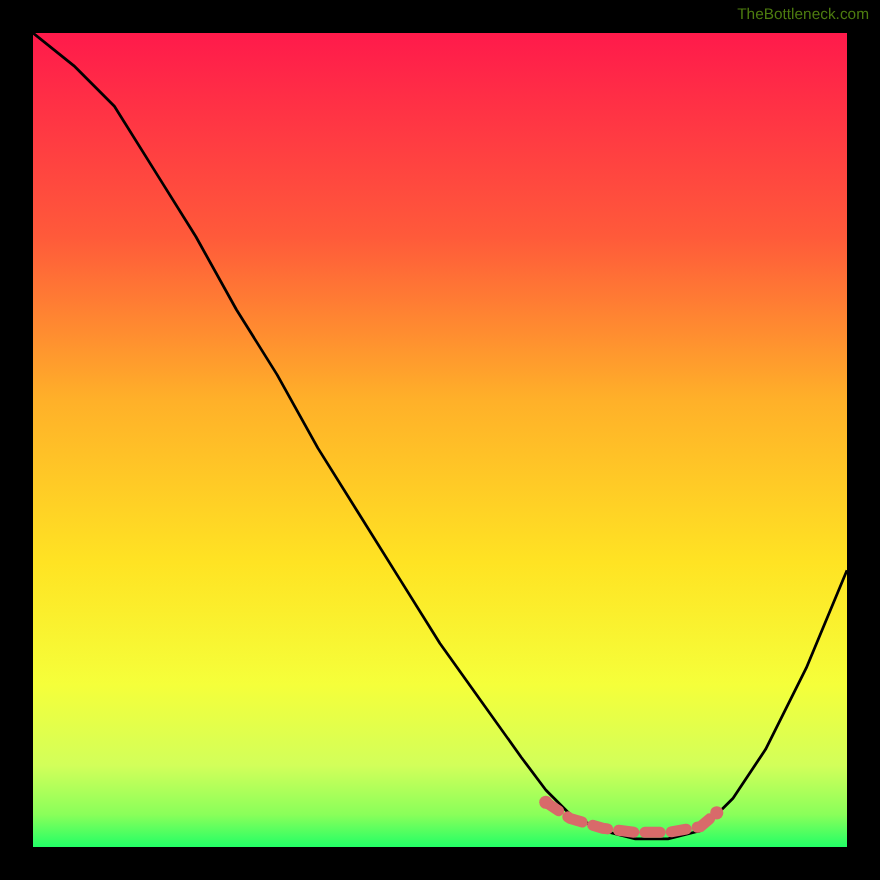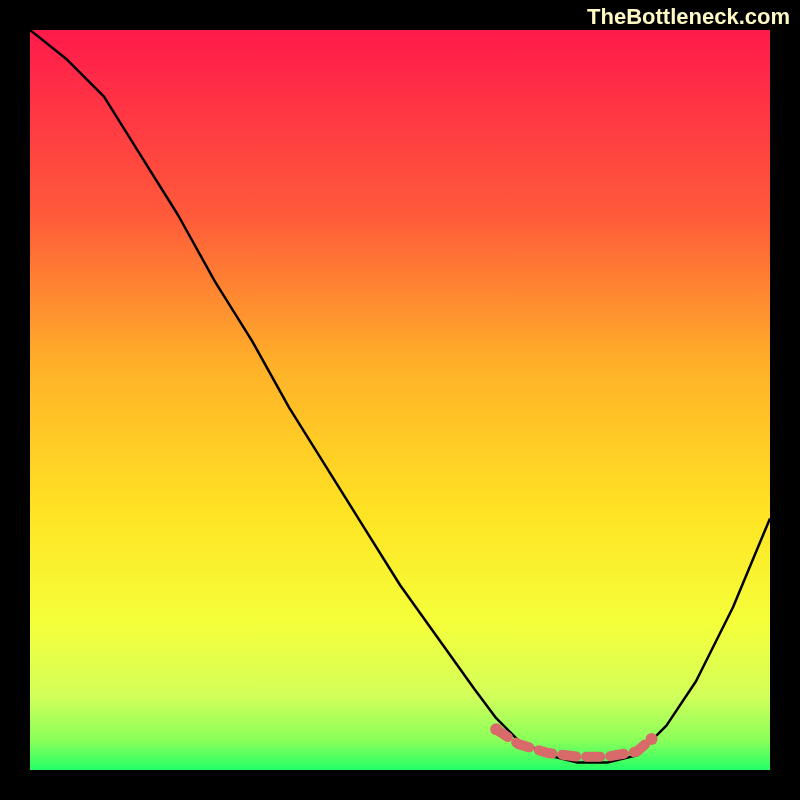--- a/index.html
+++ b/index.html
@@ -8,24 +8,24 @@
     background: #000;
     width: 800px;
     height: 800px;
     overflow: hidden;
     position: relative;
   }
   .watermark {
     position: absolute;
     top: 4px;
     right: 10px;
-    color: #fef9c3;
+    color: #4d7c0f;
     font-family: Arial, sans-serif;
-    font-size: 22px;
-    font-weight: bold;
+    font-size: 14px;
+    font-weight: normal;
     z-index: 10;
   }
   .plot-area {
     position: absolute;
     left: 30px;
     top: 30px;
     width: 740px;
     height: 740px;
   }
   svg {

